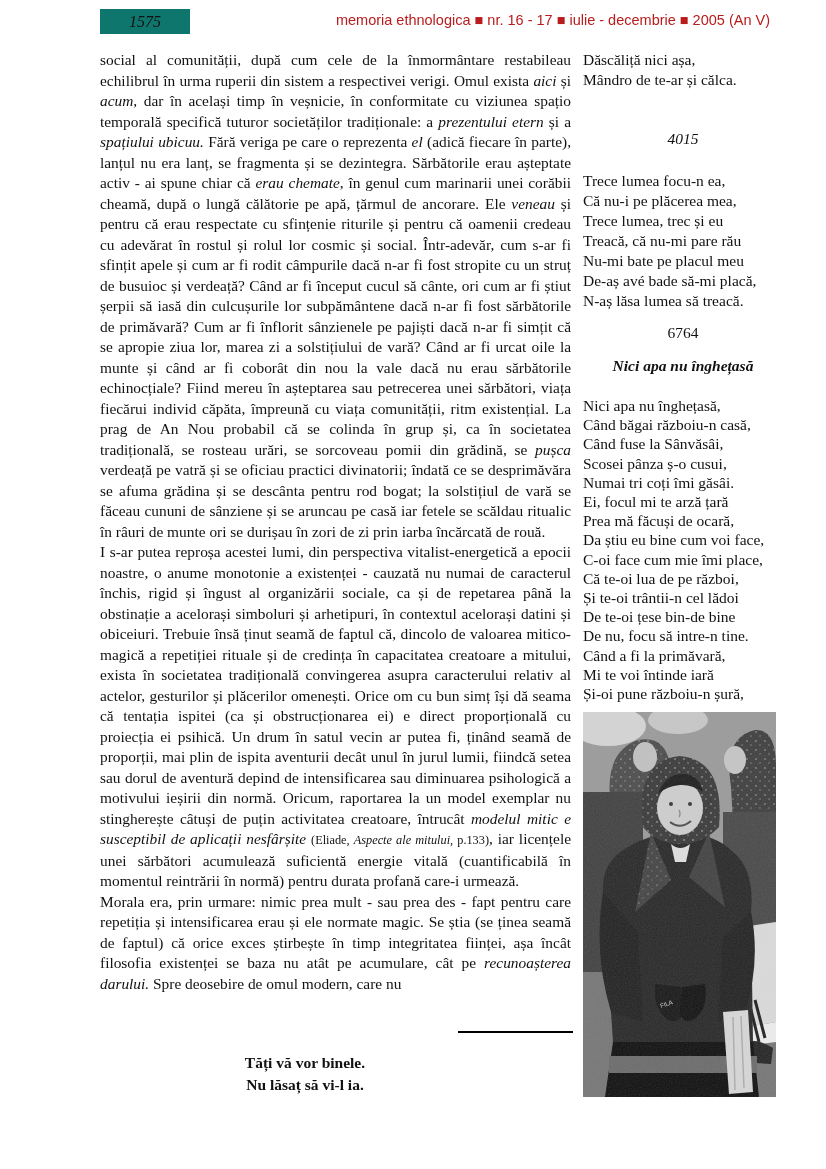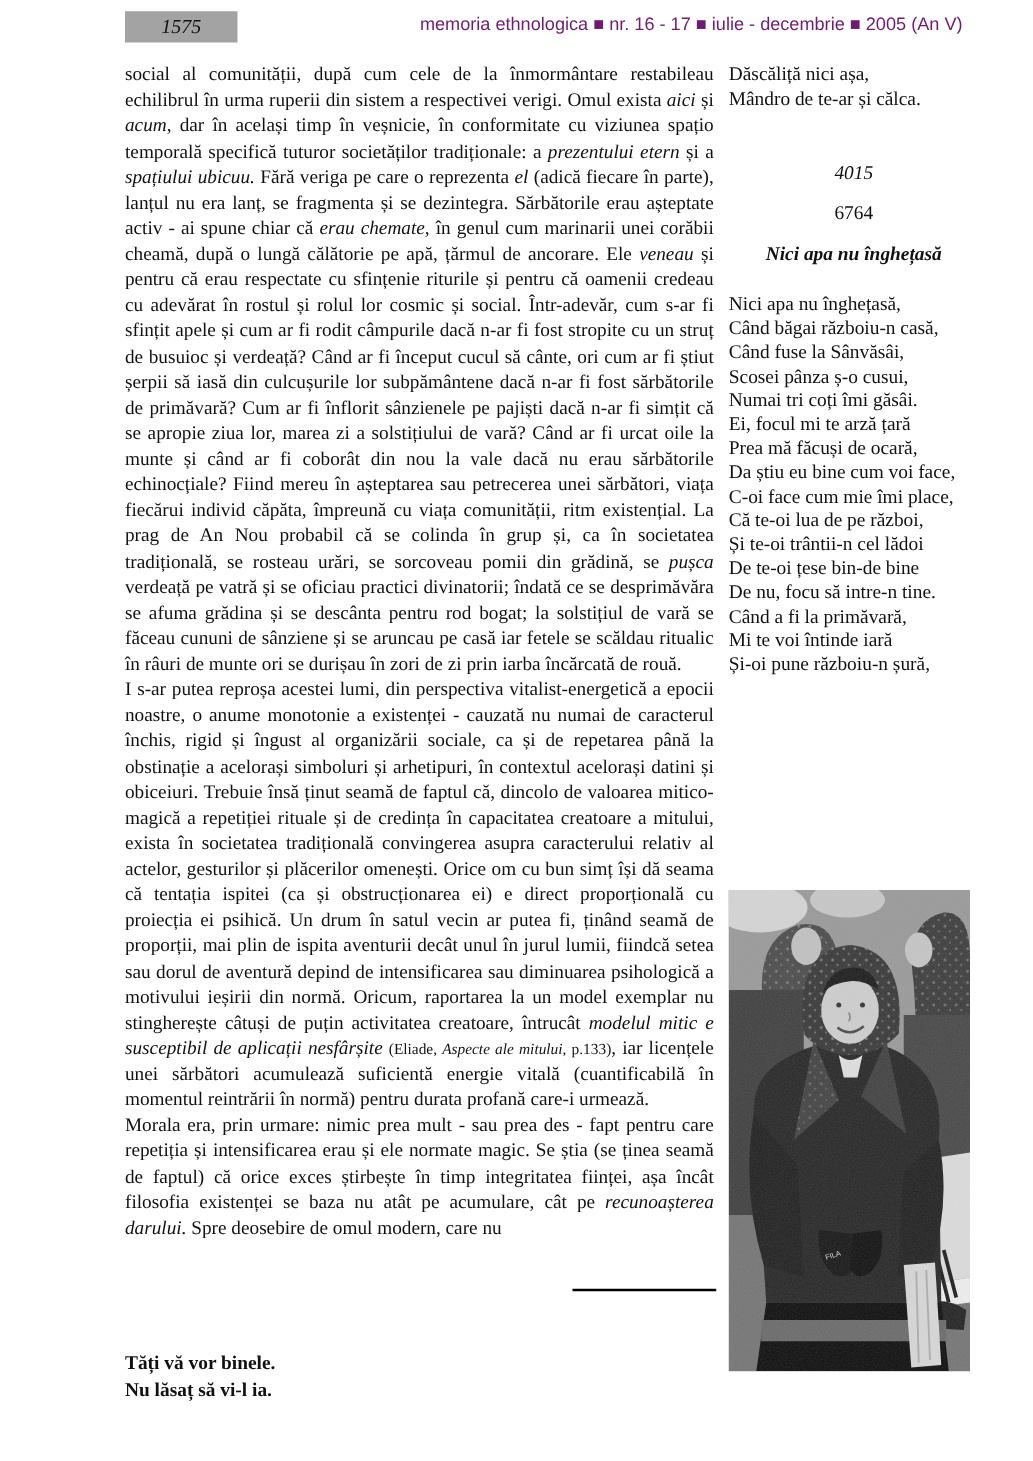--- a/index.html
+++ b/index.html
@@ -7,50 +7,49 @@
     position:relative;
     width:826px;height:1169px;
     background:#ffffff;
     font-family:"Liberation Serif", serif;
     color:#111;
     overflow:hidden;
   }
   
   .pagenum-box{
     position:absolute;left:100px;top:9px;width:90px;height:25px;
-    background:#a3a3a3;
+    background:#0f766e;
     display:flex;align-items:center;justify-content:center;
     font-style:italic;font-size:16px;
   }
   .journal-line{
     position:absolute;left:300px;top:12px;width:470px;
     text-align:right;
     font-family:"Liberation Sans", sans-serif;
-    font-size:14.5px;color:#701a75;
+    font-size:14.5px;color:#b91c1c;
   }
   
   .main-text{
     position:absolute;left:100px;top:50px;width:471px;
     font-size:15.4px;line-height:20.5px;
     text-align:justify;
   }
   .main-text p{margin:0;padding:0;}
   .it{font-style:italic;}
   .sm{font-size:12.3px;}
   
   .foot-rule{
     position:absolute;left:458px;top:1031px;width:115px;height:2px;
     background:#000;
   }
   
   .closing-quote{
     position:absolute;left:100px;top:1052px;width:410px;
-    text-align:left;font-weight:bold;font-size:15.5px;line-height:22px;
+    text-align:center;font-weight:bold;font-size:15.5px;line-height:22px;
     white-space:pre-line;
-    margin-top:28px;
   }
   
   .right-col{
     position:absolute;left:583px;top:50px;width:200px;
     font-size:15.5px;line-height:20px;
   }
   .poem-lines{white-space:pre-line;}
   .poem-number{text-align:center;margin-top:14px;}
   .poem-number.italic{font-style:italic;margin-top:39px;}
   .poem-title{
@@ -85,20 +84,27 @@
   <div class="foot-rule"></div>
 
   <div class="closing-quote">Tăți vă vor binele.
 Nu lăsaț să vi-l ia.</div>
 
   <div class="right-col">
     <div class="poem-lines">Dăscăliță nici așa,
 Mândro de te-ar și călca.</div>
 
     <div class="poem-number italic">4015</div>
+    <div class="poem-body poem-lines">Trece lumea focu-n ea,
+Că nu-i pe plăcerea mea,
+Trece lumea, trec și eu
+Treacă, că nu-mi pare rău
+Nu-mi bate pe placul meu
+De-aș avé bade să-mi placă,
+N-aș lăsa lumea să treacă.</div>
 
     <div class="poem-number gap12">6764</div>
     <div class="poem-title">Nici apa nu înghețasă</div>
     <div class="poem-body poem-lines tight">Nici apa nu înghețasă,
 Când băgai războiu-n casă,
 Când fuse la Sânvăsâi,
 Scosei pânza ș-o cusui,
 Numai tri coți îmi găsâi.
 Ei, focul mi te arză țară
 Prea mă făcuși de ocară,

